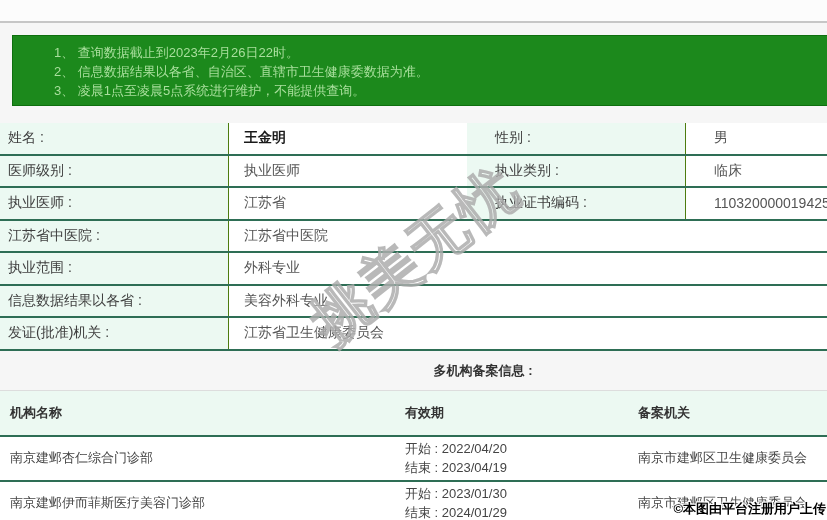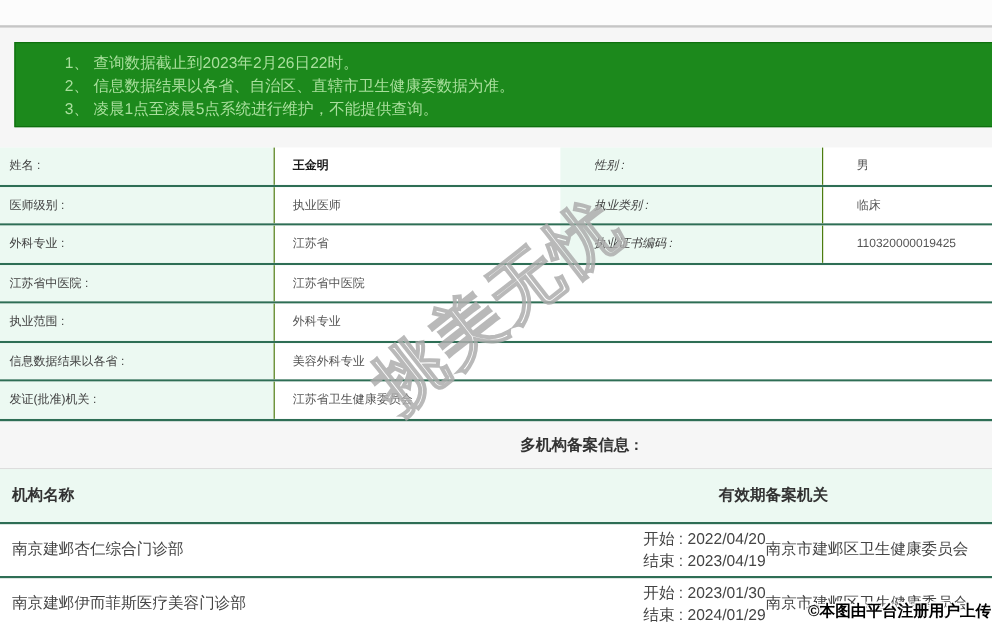--- a/index.html
+++ b/index.html
@@ -14,43 +14,43 @@
   .notice-box {
     margin:12px 12px 0 12px;
     background:#1c891c;
     border:1px solid #0e6f0e;
     padding:7px 10px 5px 41px;
   }
   .notice-line { color:#a9df9d; font-size:13px; line-height:19px; white-space:nowrap; }
 
   .info-table { margin-top:17px; background:#fff; }
   .info-row { display:flex; height:32.5px; border-bottom:2px solid #2e6e55; }
-  .cell { display:flex; align-items:center; font-size:10px; overflow:hidden; white-space:nowrap; }
+  .cell { display:flex; align-items:center; font-size:14px; overflow:hidden; white-space:nowrap; }
   .cell-label { background:#ecf9f2; color:#3f3f3f; }
   .cell-value { background:#fff; color:#555; border-left:1px solid #4d7c0f; }
   .c-l1 { width:228px; padding-left:8px; }
   .c-v1 { width:239px; padding-left:15px; }
-  .c-l2 { width:218px; padding-left:28px;font-style:italic; }
+  .c-l2 { width:218px; padding-left:28px; }
   .c-v2 { flex:1; padding-left:28px; }
   .c-vwide { flex:1; padding-left:15px; }
   .bold-value { font-weight:bold; color:#1a1a1a; }
 
   .section-title {
     text-align:center; font-size:13px; font-weight:bold; color:#333;
     padding:11px 0 10px 0;
   }
   .divider { border-top:1px solid #ddd; }
 
   .multi-header {
     display:flex; align-items:center; height:46px;
     background:#ecf9f2; border-bottom:2px solid #2e6e55;
     font-size:13px; font-weight:bold; color:#333;
   }
   .m-c1 { width:405px; padding-left:10px; }
-  .m-c2 { width:233px;text-align:right; }
+  .m-c2 { width:233px; }
   .m-c3 { flex:1; }
 
   .multi-row {
     display:flex; align-items:center; height:45px;
     background:#fff; border-bottom:2px solid #2e6e55;
     font-size:13px; color:#444;
   }
   .m-dates { line-height:19px; }
 
   .watermark {
@@ -93,21 +93,21 @@
       </div>
 
       <div class="info-row">
         <div class="cell cell-label c-l1">医师级别 :</div>
         <div class="cell cell-value c-v1">执业医师</div>
         <div class="cell cell-label c-l2">执业类别 :</div>
         <div class="cell cell-value c-v2">临床</div>
       </div>
 
       <div class="info-row">
-        <div class="cell cell-label c-l1">外科专业 :</div>
+        <div class="cell cell-label c-l1">执业医师 :</div>
         <div class="cell cell-value c-v1">江苏省</div>
         <div class="cell cell-label c-l2">执业证书编码 :</div>
         <div class="cell cell-value c-v2">110320000019425</div>
       </div>
 
       <div class="info-row">
         <div class="cell cell-label c-l1">江苏省中医院 :</div>
         <div class="cell cell-value c-vwide">江苏省中医院</div>
       </div>
 

